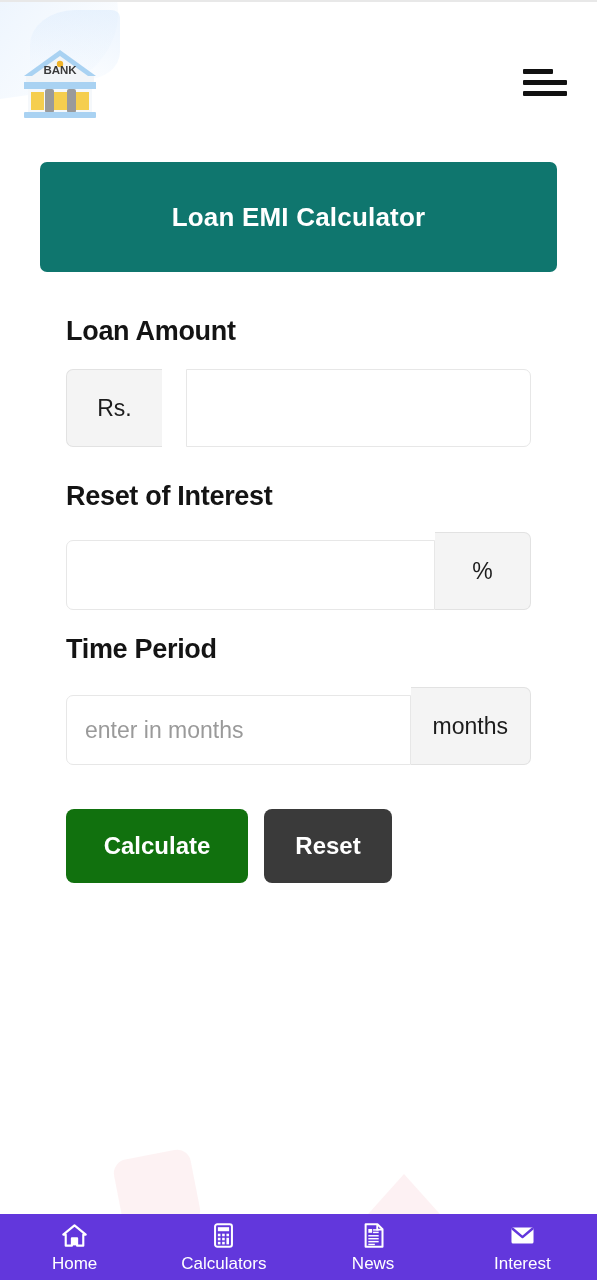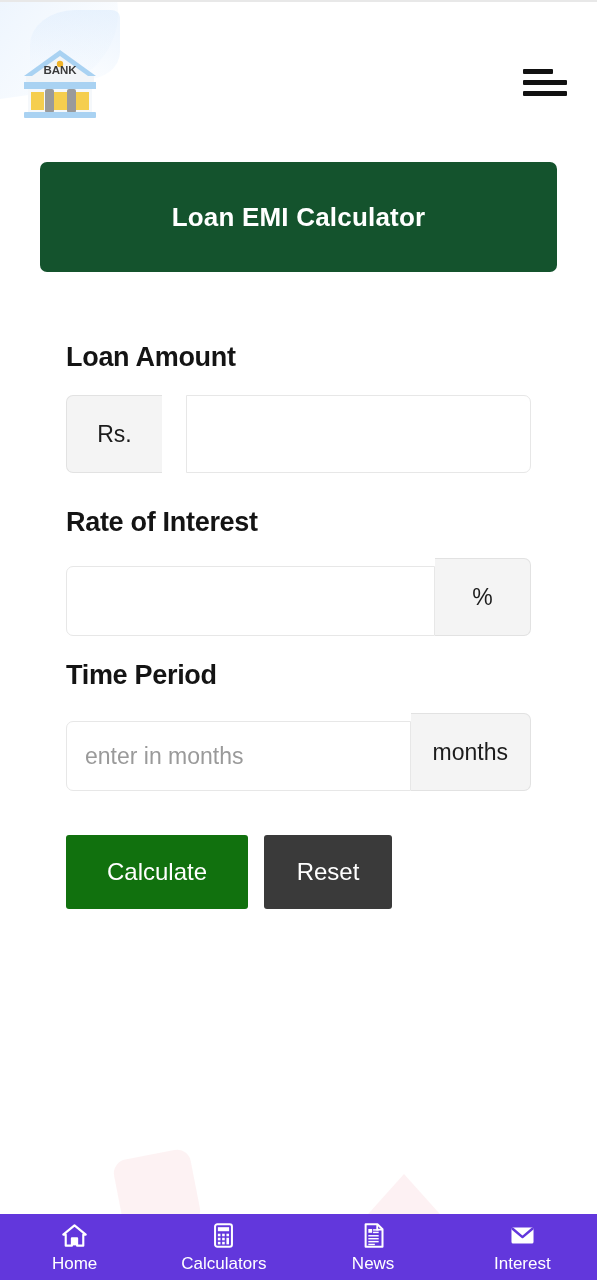--- a/index.html
+++ b/index.html
@@ -83,27 +83,27 @@
   .hamburger span.bar-3 { width: 44px; }
 
   
   .main {
     position: relative;
     z-index: 2;
     padding: 0 40px;
   }
 
   .title-banner {
-    background: #14532d;
+    background: #0f766e;
     border-radius: 7px;
     height: 110px;
     display: flex;
     align-items: center;
     justify-content: center;
-    margin-bottom: 70px;
+    margin-bottom: 44px;
   }
   .title-banner h1 {
     color: #ffffff;
     font-size: 26px;
     font-weight: bold;
     letter-spacing: .2px;
   }
 
   .field-block { padding: 0 26px; }
 
@@ -160,27 +160,28 @@
 
   .button-row {
     display: flex;
     gap: 16px;
     padding: 0 26px;
     margin-top: 44px;
   }
 
   .btn {
     border: none;
-    border-radius: 3px;
+    border-radius: 8px;
     font-family: "Liberation Sans", sans-serif;
     font-size: 24px;
     color: #ffffff;
     height: 74px;
     cursor: pointer;
     padding: 2px 28px;
+    font-weight: bold;
   }
   .btn-calculate { background: #11710e; min-width: 182px; }
   .btn-reset     { background: #3a3a3a; min-width: 128px; }
 
   
   .bottom-nav {
     position: absolute;
     left: 0; right: 0; bottom: 0;
     height: 66px;
     background: #6237dc;
@@ -253,21 +254,21 @@
 
   <div class="field-block" id="amount-block">
     <div class="field-label">Loan Amount</div>
     <div class="input-group">
       <div class="addon addon-left">Rs.</div>
       <input class="text-input input-left-addon" type="text" placeholder="" style="">
     </div>
   </div>
 
   <div class="field-block" id="rate-block">
-    <div class="field-label">Rate of Interest</div>
+    <div class="field-label">Reset of Interest</div>
     <div class="input-group">
       <input class="text-input input-right-addon" type="text" placeholder="" style="">
       <div class="addon addon-right">%</div>
     </div>
   </div>
 
   <div class="field-block" id="time-block">
     <div class="field-label">Time Period</div>
     <div class="input-group">
       <input class="text-input input-right-addon" type="text" placeholder="enter in months" style="">

